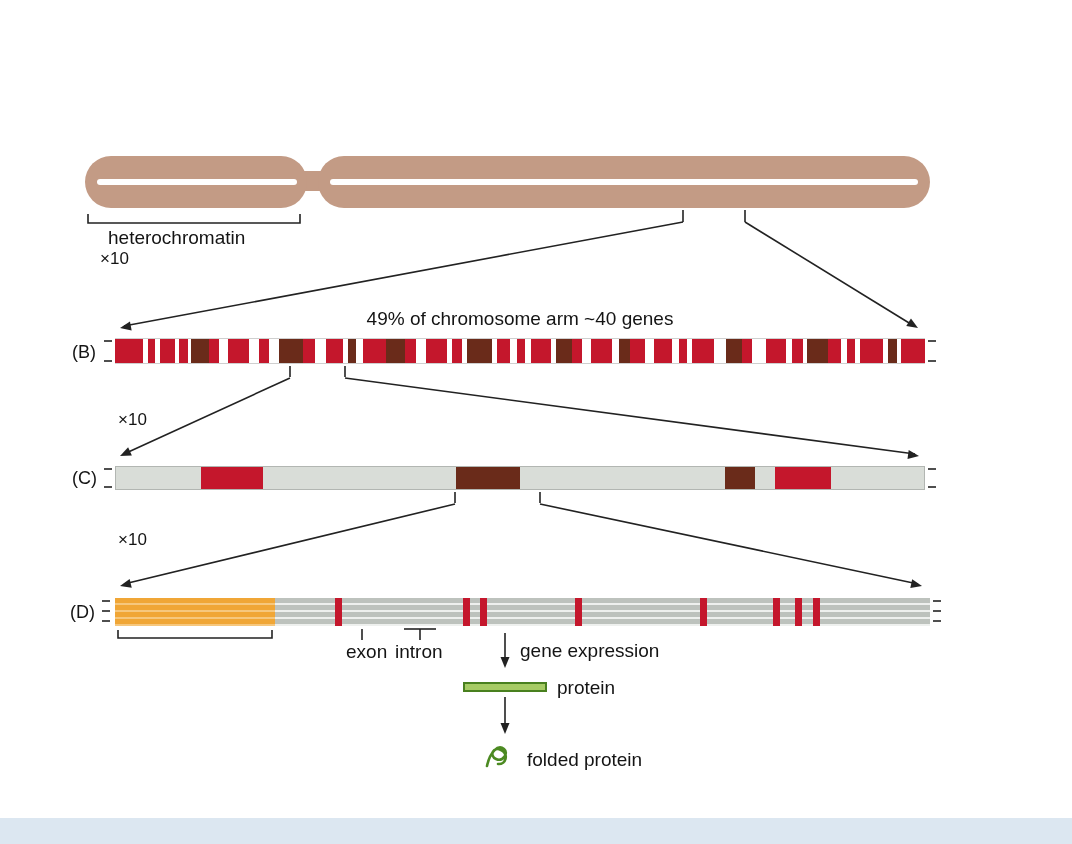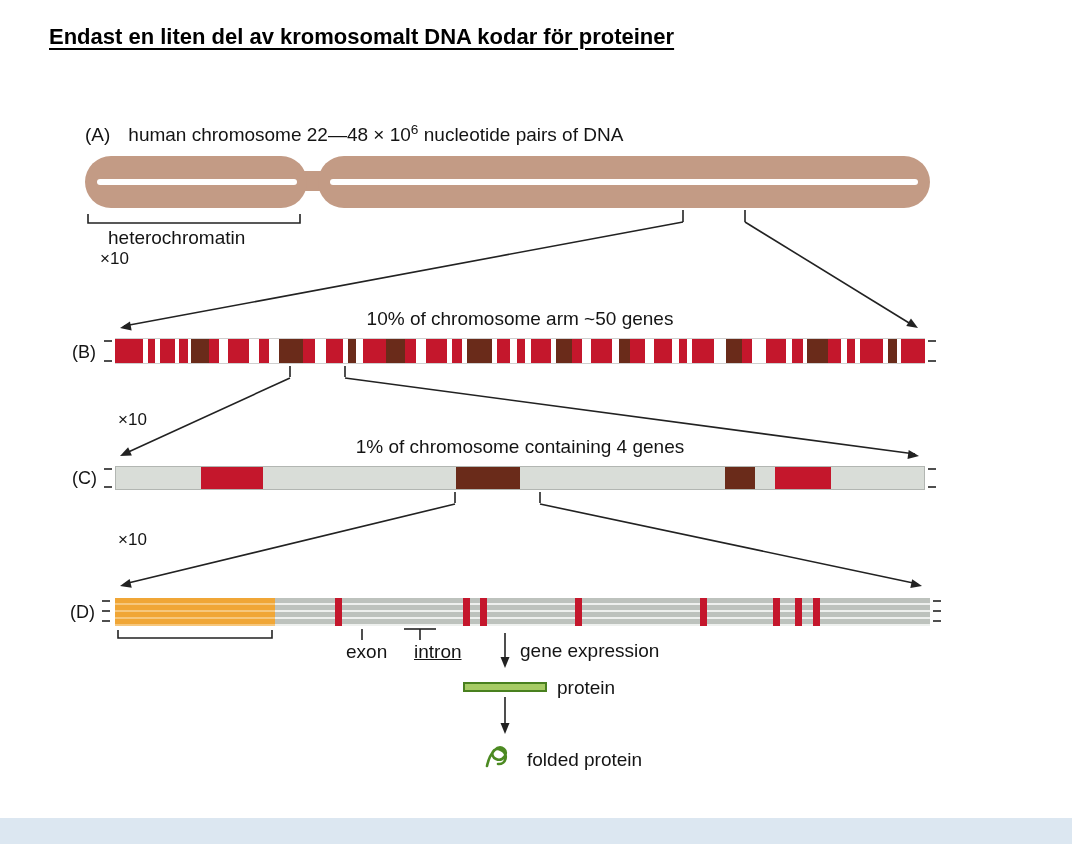--- a/index.html
+++ b/index.html
@@ -47,38 +47,34 @@
   .bottom-band { left:0; top:818px; width:1072px; height:26px;
                  background:var(--footer-band,#dce7f1); }
 
   svg.overlay { position:absolute; left:0; top:0; pointer-events:none; }
 </style>
 </head>
 <body>
 
 <div class="canvas">
 
-  <div class="abs title">Endast en liten del av kromosomalt DNA kodar för proteiner</div>
-
-  <div class="abs panel-heading" style="left:85px; top:122px;">
-    <span style="margin-right:18px;">(A)</span><span>human chromosome 22—48 × 10</span><sup>6</sup><span> nucleotide pairs of DNA</span>
-  </div>
+
 
   <div>
     <div class="chrom-neck" style="left:300px; top:171px; width:24px; height:20px;"></div>
     <div class="chrom-arm" style="left:85px; top:156px; width:222px;"></div>
     <div class="chrom-arm" style="left:318px; top:156px; width:612px;"></div>
     <div class="chrom-stripe" style="left:97px; top:179px; width:200px;"></div>
     <div class="chrom-stripe" style="left:330px; top:179px; width:588px;"></div>
   </div>
 
   <div class="abs fig-text" style="left:108px; top:227px;">heterochromatin</div>
   <div class="abs zoom-label" style="left:100px; top:249px;">×10</div>
 
-  <div class="abs panel-heading centered" style="left:115px; top:308px; width:810px;">10% of chromosome arm ~50 genes</div>
+  <div class="abs panel-heading centered" style="left:115px; top:308px; width:810px;">49% of chromosome arm ~40 genes</div>
   <div class="abs panel-label" style="left:72px; top:342px;">(B)</div>
   <div class="bar" id="bar-b">
       <div class="seg" style="left: 0%; width: 3.5%; background: rgb(196, 23, 44);"></div>
       <div class="seg" style="left: 4.1%; width: 0.9%; background: rgb(196, 23, 44);"></div>
       <div class="seg" style="left: 5.6%; width: 1.8%; background: rgb(196, 23, 44);"></div>
       <div class="seg" style="left: 7.9%; width: 1.1%; background: rgb(196, 23, 44);"></div>
       <div class="seg" style="left: 9.4%; width: 2.2%; background: rgb(106, 43, 26);"></div>
       <div class="seg" style="left: 11.6%; width: 1.2%; background: rgb(196, 23, 44);"></div>
       <div class="seg" style="left: 14%; width: 2.6%; background: rgb(196, 23, 44);"></div>
       <div class="seg" style="left: 17.8%; width: 1.2%; background: rgb(196, 23, 44);"></div>
@@ -109,21 +105,20 @@
       <div class="seg" style="left: 83.6%; width: 1.4%; background: rgb(196, 23, 44);"></div>
       <div class="seg" style="left: 85.4%; width: 2.6%; background: rgb(106, 43, 26);"></div>
       <div class="seg" style="left: 88%; width: 1.6%; background: rgb(196, 23, 44);"></div>
       <div class="seg" style="left: 90.4%; width: 1%; background: rgb(196, 23, 44);"></div>
       <div class="seg" style="left: 92%; width: 2.8%; background: rgb(196, 23, 44);"></div>
       <div class="seg" style="left: 95.4%; width: 1.2%; background: rgb(106, 43, 26);"></div>
       <div class="seg" style="left: 97%; width: 3%; background: rgb(196, 23, 44);"></div>
     </div>
   <div class="abs zoom-label" style="left:118px; top:410px;">×10</div>
 
-  <div class="abs panel-heading centered" style="left:115px; top:436px; width:810px;">1% of chromosome containing 4 genes</div>
   <div class="abs panel-label" style="left:72px; top:468px;">(C)</div>
   <div class="bar" id="bar-c">
       <div class="seg" style="left: 10.5%; width: 7.7%; background: rgb(196, 23, 44);"></div>
       <div class="seg" style="left: 42.1%; width: 7.9%; background: rgb(106, 43, 26);"></div>
       <div class="seg" style="left: 75.4%; width: 3.7%; background: rgb(106, 43, 26);"></div>
       <div class="seg" style="left: 81.6%; width: 6.9%; background: rgb(196, 23, 44);"></div>
     </div>
   <div class="abs zoom-label" style="left:118px; top:530px;">×10</div>
 
   <div class="abs panel-label" style="left:70px; top:602px;">(D)</div>
@@ -133,21 +128,21 @@
       <div class="seg" style="left: 42.7%; width: 0.9%; background: rgb(196, 23, 44);"></div>
       <div class="seg" style="left: 44.8%; width: 0.9%; background: rgb(196, 23, 44);"></div>
       <div class="seg" style="left: 56.4%; width: 0.9%; background: rgb(196, 23, 44);"></div>
       <div class="seg" style="left: 71.8%; width: 0.9%; background: rgb(196, 23, 44);"></div>
       <div class="seg" style="left: 80.7%; width: 0.9%; background: rgb(196, 23, 44);"></div>
       <div class="seg" style="left: 83.4%; width: 0.9%; background: rgb(196, 23, 44);"></div>
       <div class="seg" style="left: 85.6%; width: 0.9%; background: rgb(196, 23, 44);"></div>
     </div>
 
   <div class="abs fig-text" style="left:346px; top:641px;">exon</div>
-  <div class="abs fig-text" style="left:414px; top:641px;text-decoration:underline;">intron</div>
+  <div class="abs fig-text" style="left:395px; top:641px;">intron</div>
   <div class="abs fig-text" style="left:520px; top:640px;">gene expression</div>
 
   <div class="abs protein-bar"></div>
   <div class="abs fig-text" style="left:557px; top:677px;">protein</div>
   <div class="abs fig-text" style="left:527px; top:749px;">folded protein</div>
 
 
   <div class="abs bottom-band"></div>
 
   <svg class="overlay" width="1072" height="844" viewBox="0 0 1072 844">

